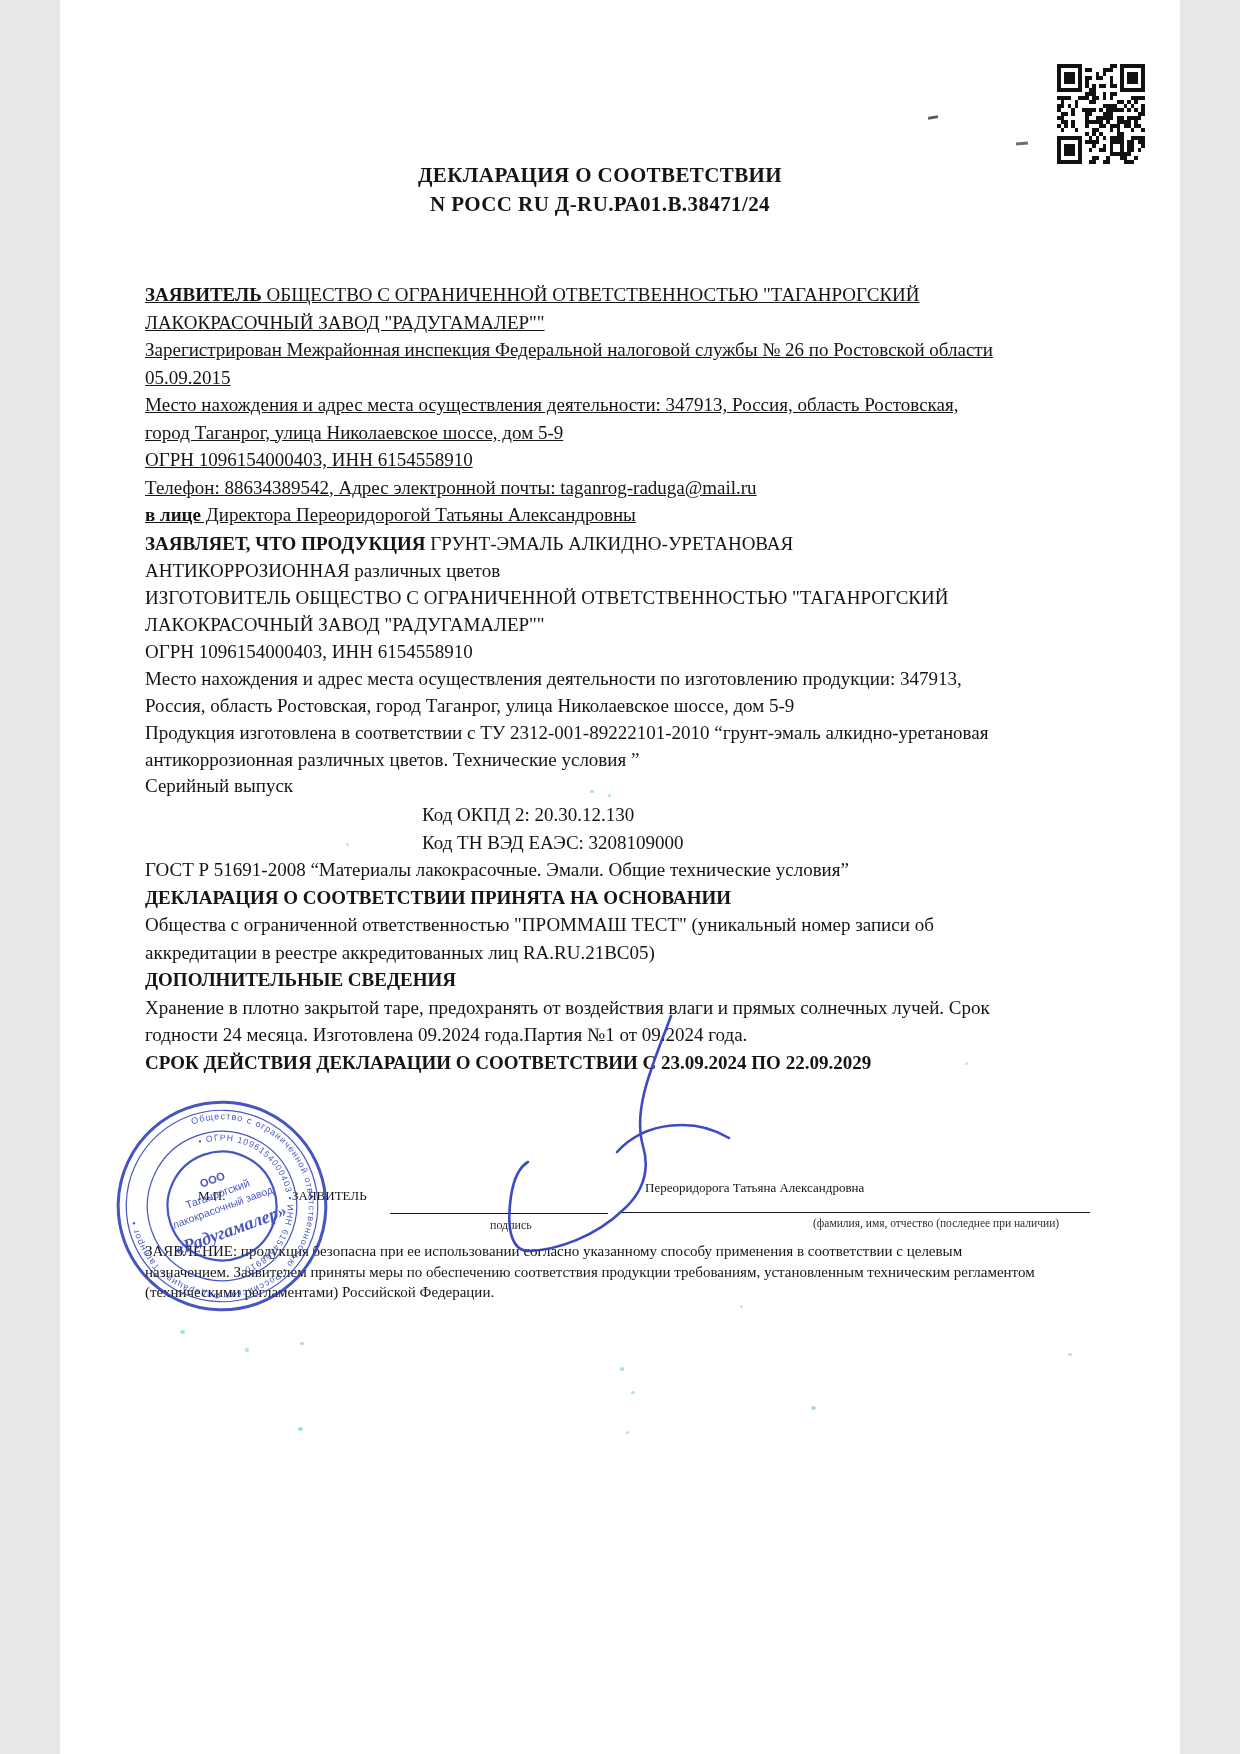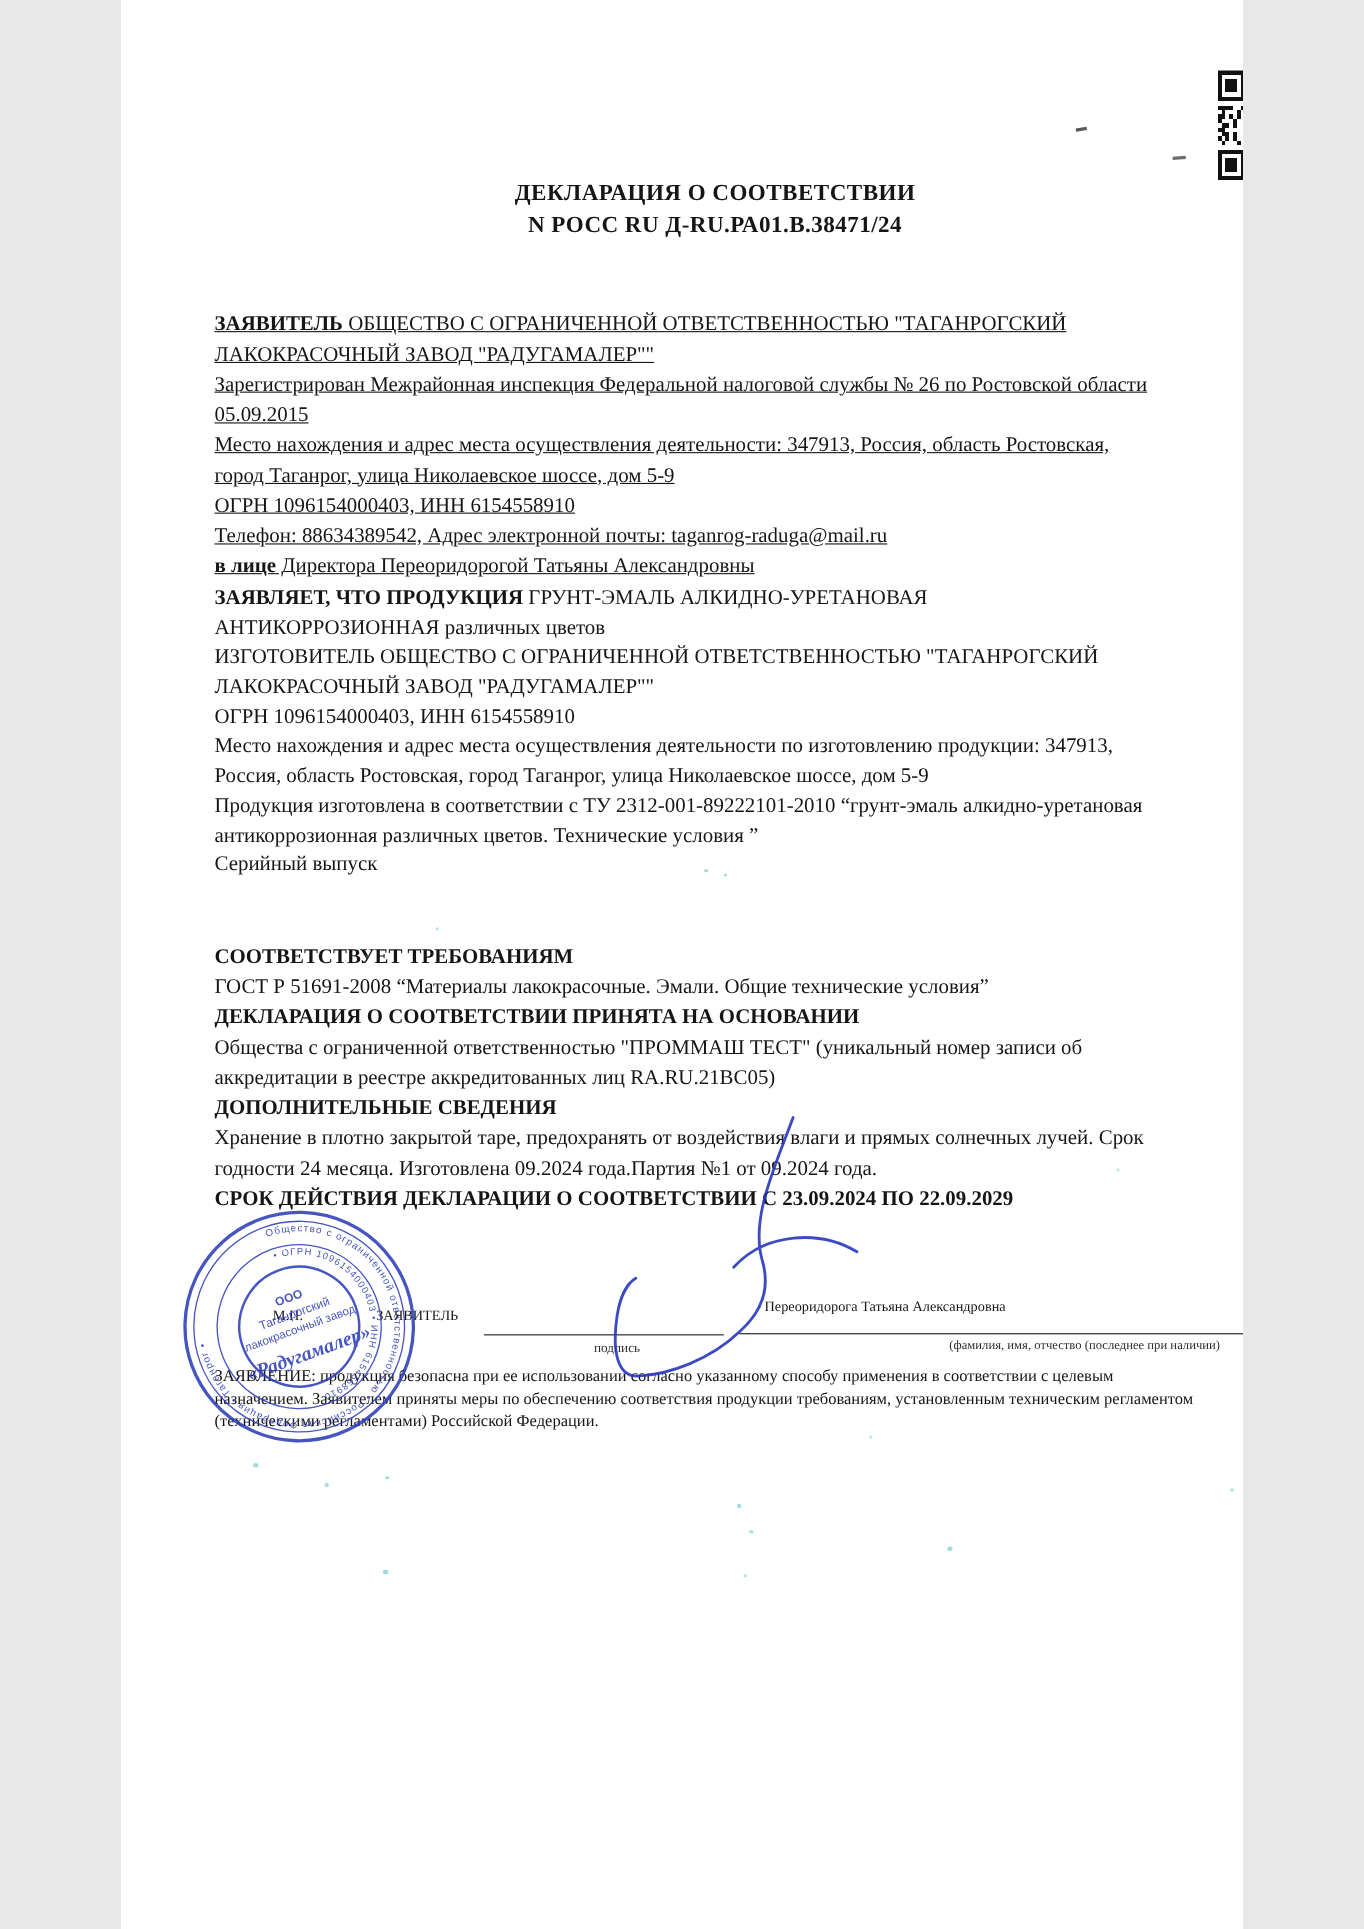--- a/index.html
+++ b/index.html
@@ -1,17 +1,17 @@
 <!DOCTYPE html>
 <html><head>
 <meta charset="utf-8">
 <style>
   html,body{margin:0;padding:0;background:#e8e8e8;}
   #page{
-    position:relative;width:1020px;height:1754px;margin:0 auto;
+    position:relative;width:1120px;height:1754px;margin:0 auto;
     background:#ffffff;overflow:hidden;
     font-family:"Liberation Serif","DejaVu Serif",serif;
     color:#151515;
   }
   .title{position:absolute;left:85px;width:910px;text-align:center;
     font-weight:700;font-size:21px;white-space:nowrap;letter-spacing:.4px;}
   #title1{top:163px;}
   #title2{top:192px;}
   .para{position:absolute;left:85px;font-size:19px;white-space:nowrap;}
   .para .tline{height:27.5px;line-height:27.5px;}
@@ -282,22 +282,25 @@
       <div class="tline">ЛАКОКРАСОЧНЫЙ ЗАВОД "РАДУГАМАЛЕР""</div>
       <div class="tline">ОГРН 1096154000403, ИНН 6154558910</div>
       <div class="tline">Место нахождения и адрес места осуществления деятельности по изготовлению продукции: 347913,</div>
       <div class="tline">Россия, область Ростовская, город Таганрог, улица Николаевское шоссе, дом 5-9</div>
       <div class="tline">Продукция изготовлена в соответствии с ТУ 2312-001-89222101-2010 “грунт-эмаль алкидно-уретановая</div>
       <div class="tline">антикоррозионная различных цветов. Технические условия ”</div>
     </div>
   <div class="para" id="para-serial">
       <div class="tline">Серийный выпуск</div>
     </div>
+  <div class="para" id="para-codes">
+      <div class="tline">Код ОКПД 2: 20.30.12.130</div>
+      <div class="tline">Код ТН ВЭД ЕАЭС: 3208109000</div>
+    </div>
   <div class="para" id="para-compliance">
-      <div class="tline"><b>СООТВЕТСТВУЕТ ТРЕБОВАНИЯМ</b></div>
       <div class="tline">ГОСТ Р 51691-2008 “Материалы лакокрасочные. Эмали. Общие технические условия”</div>
       <div class="tline"><b>ДЕКЛАРАЦИЯ О СООТВЕТСТВИИ ПРИНЯТА НА ОСНОВАНИИ</b></div>
       <div class="tline">Общества с ограниченной ответственностью "ПРОММАШ ТЕСТ" (уникальный номер записи об</div>
       <div class="tline">аккредитации в реестре аккредитованных лиц RA.RU.21BC05)</div>
       <div class="tline"><b>ДОПОЛНИТЕЛЬНЫЕ СВЕДЕНИЯ</b></div>
       <div class="tline">Хранение в плотно закрытой таре, предохранять от воздействия влаги и прямых солнечных лучей. Срок</div>
       <div class="tline">годности 24 месяца. Изготовлена 09.2024 года.Партия №1 от 09.2024 года.</div>
       <div class="tline"><b>СРОК ДЕЙСТВИЯ ДЕКЛАРАЦИИ О СООТВЕТСТВИИ С 23.09.2024 ПО 22.09.2029</b></div>
     </div>
   <div class="para" id="para-statement">

